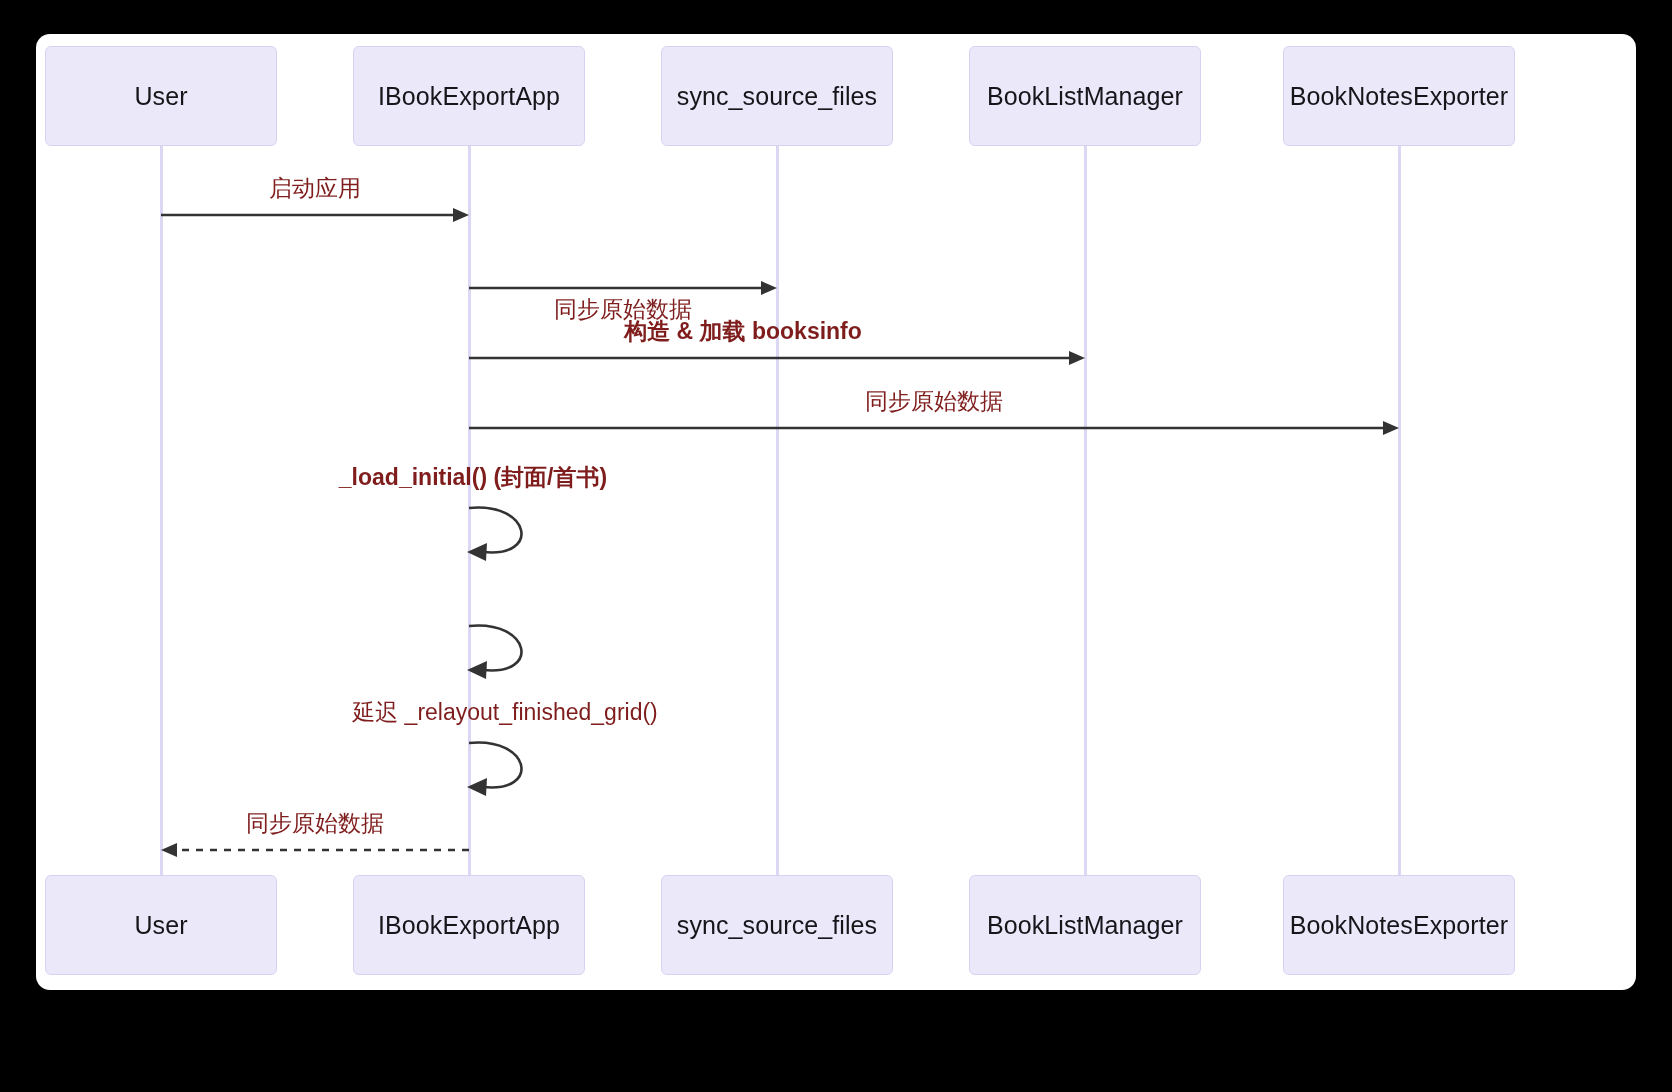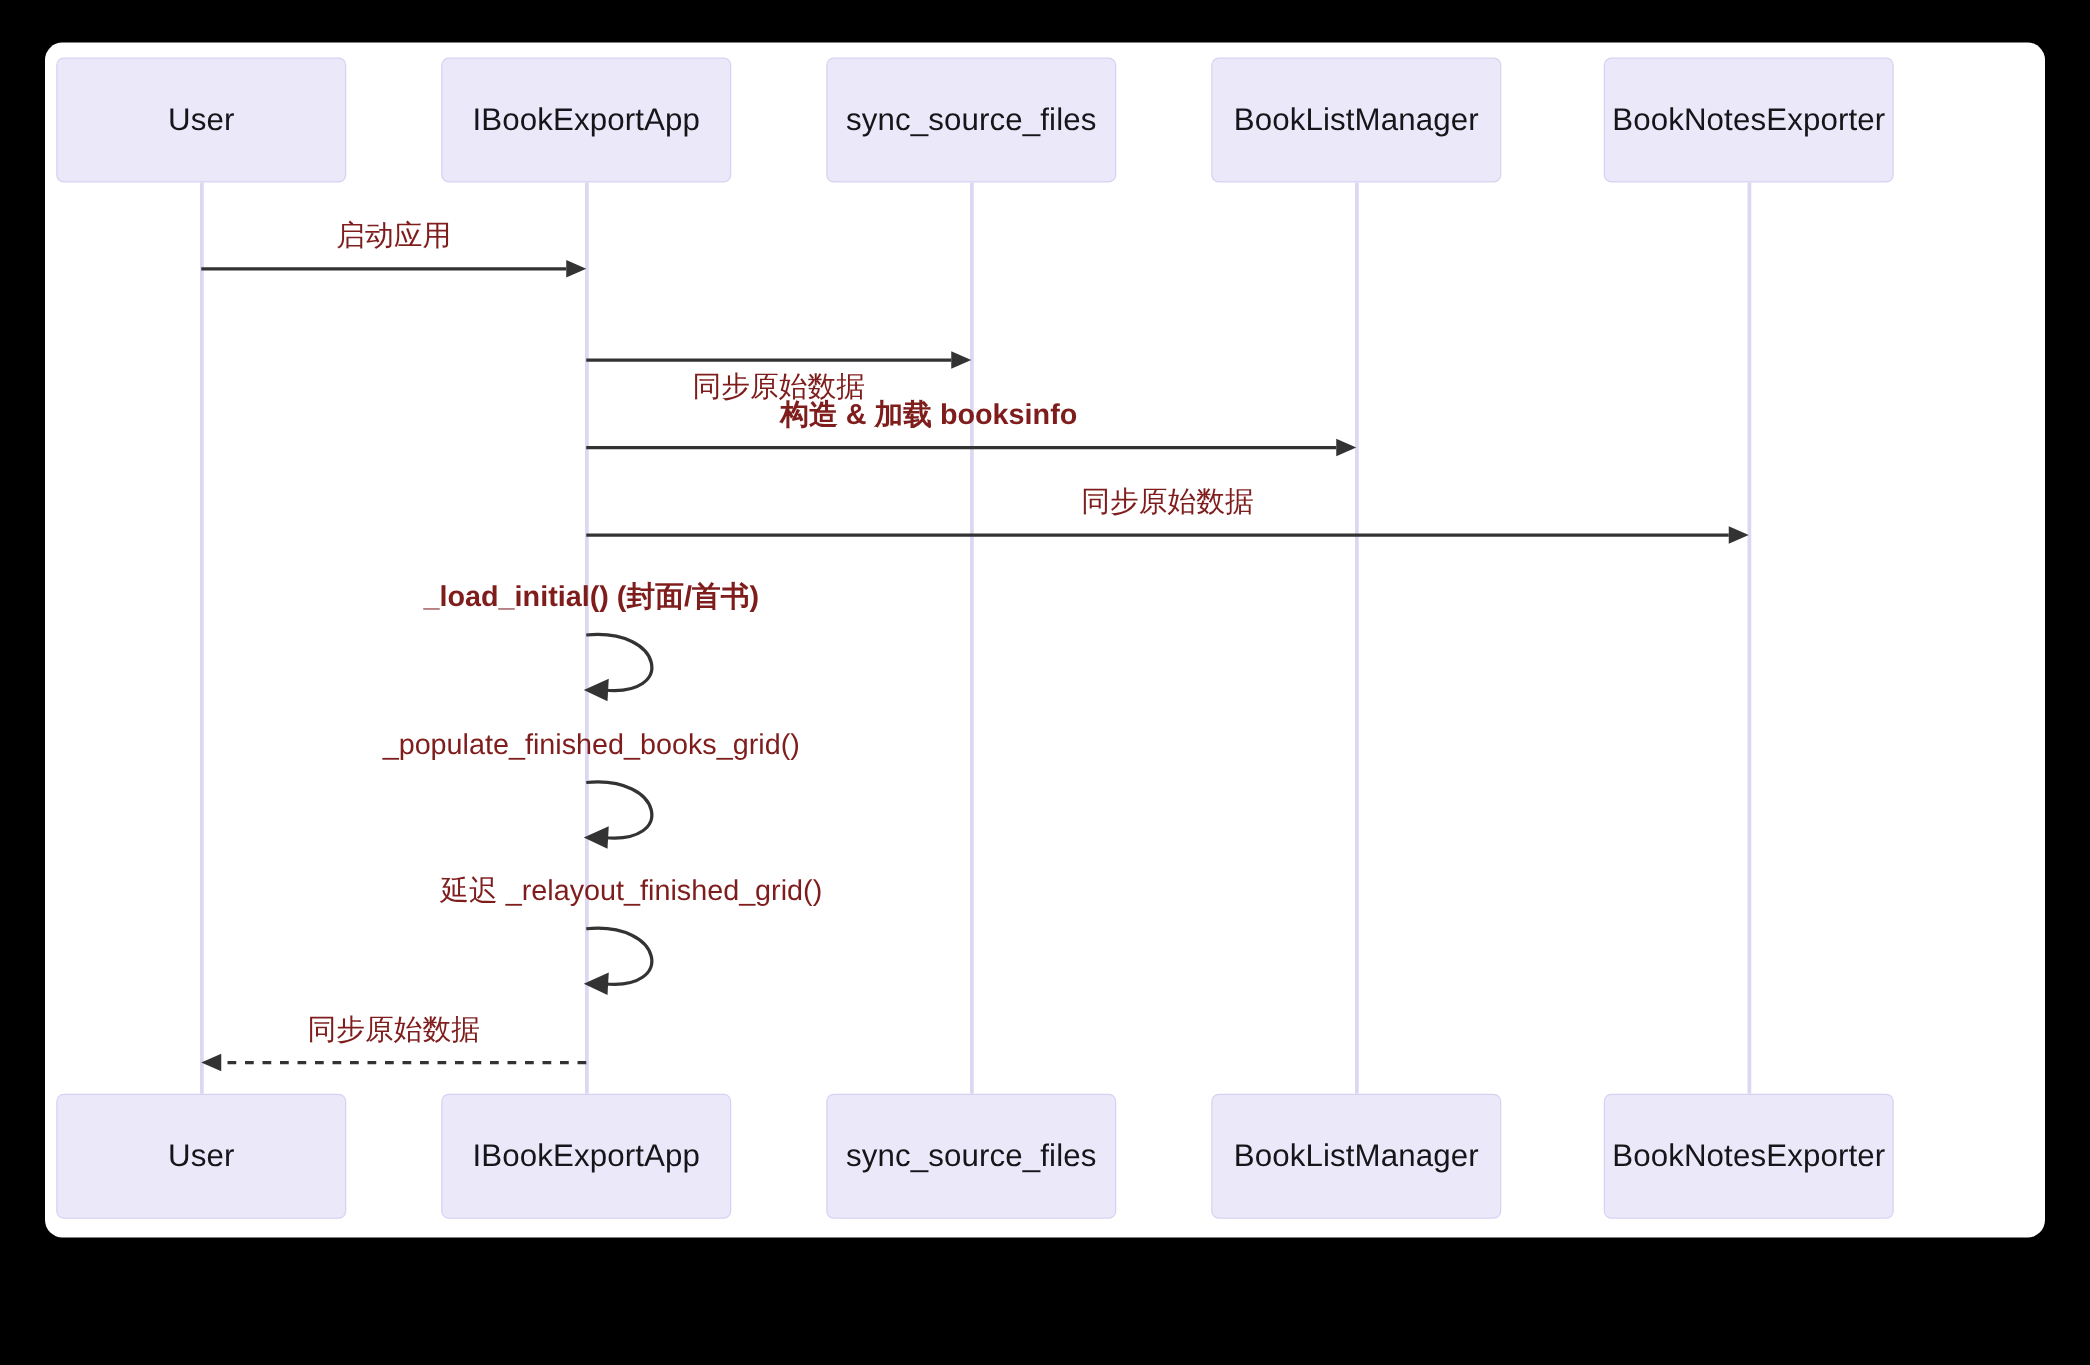--- a/index.html
+++ b/index.html
@@ -131,21 +131,20 @@
         <div class="msg-label" style="left: 898px; top: 356px;">同步原始数据</div>
         <svg class="msg-svg" width="930" height="22" style="left: 433px; top: 384px;">
           <line x1="0" x2="914" y1="10" y2="10" stroke="#333333" stroke-width="2.6"></line>
           <polygon points="930,10 914,3 914,17" fill="#333333"></polygon>
         </svg>
         <div class="msg-label" style="left: 437px; top: 432px; transform: translateX(-50%); font-weight: bold;">_load_initial() (封面/首书)</div>
         <svg class="msg-svg" width="100" height="70" style="left: 425px; top: 466px;">
           <path d="M 8 8 C 70 2, 80 58, 22 52" fill="none" stroke="#333333" stroke-width="2.6"></path>
           <polygon points="6,52 26,43 25,61" fill="#333333"></polygon>
         </svg>
-        <div class="msg-label" style="left: 437px; top: 550px; transform: translateX(-50%);">_populate_finished_books_grid()</div>
         <svg class="msg-svg" width="100" height="70" style="left: 425px; top: 584px;">
           <path d="M 8 8 C 70 2, 80 58, 22 52" fill="none" stroke="#333333" stroke-width="2.6"></path>
           <polygon points="6,52 26,43 25,61" fill="#333333"></polygon>
         </svg>
         <div class="msg-label" style="left: 437px; top: 667px; transform: translateX(-50%); margin-left: 32px;">延迟 _relayout_finished_grid()</div>
         <svg class="msg-svg" width="100" height="70" style="left: 425px; top: 701px;">
           <path d="M 8 8 C 70 2, 80 58, 22 52" fill="none" stroke="#333333" stroke-width="2.6"></path>
           <polygon points="6,52 26,43 25,61" fill="#333333"></polygon>
         </svg>
         <div class="msg-label" style="left: 279px; top: 778px;">同步原始数据</div>

